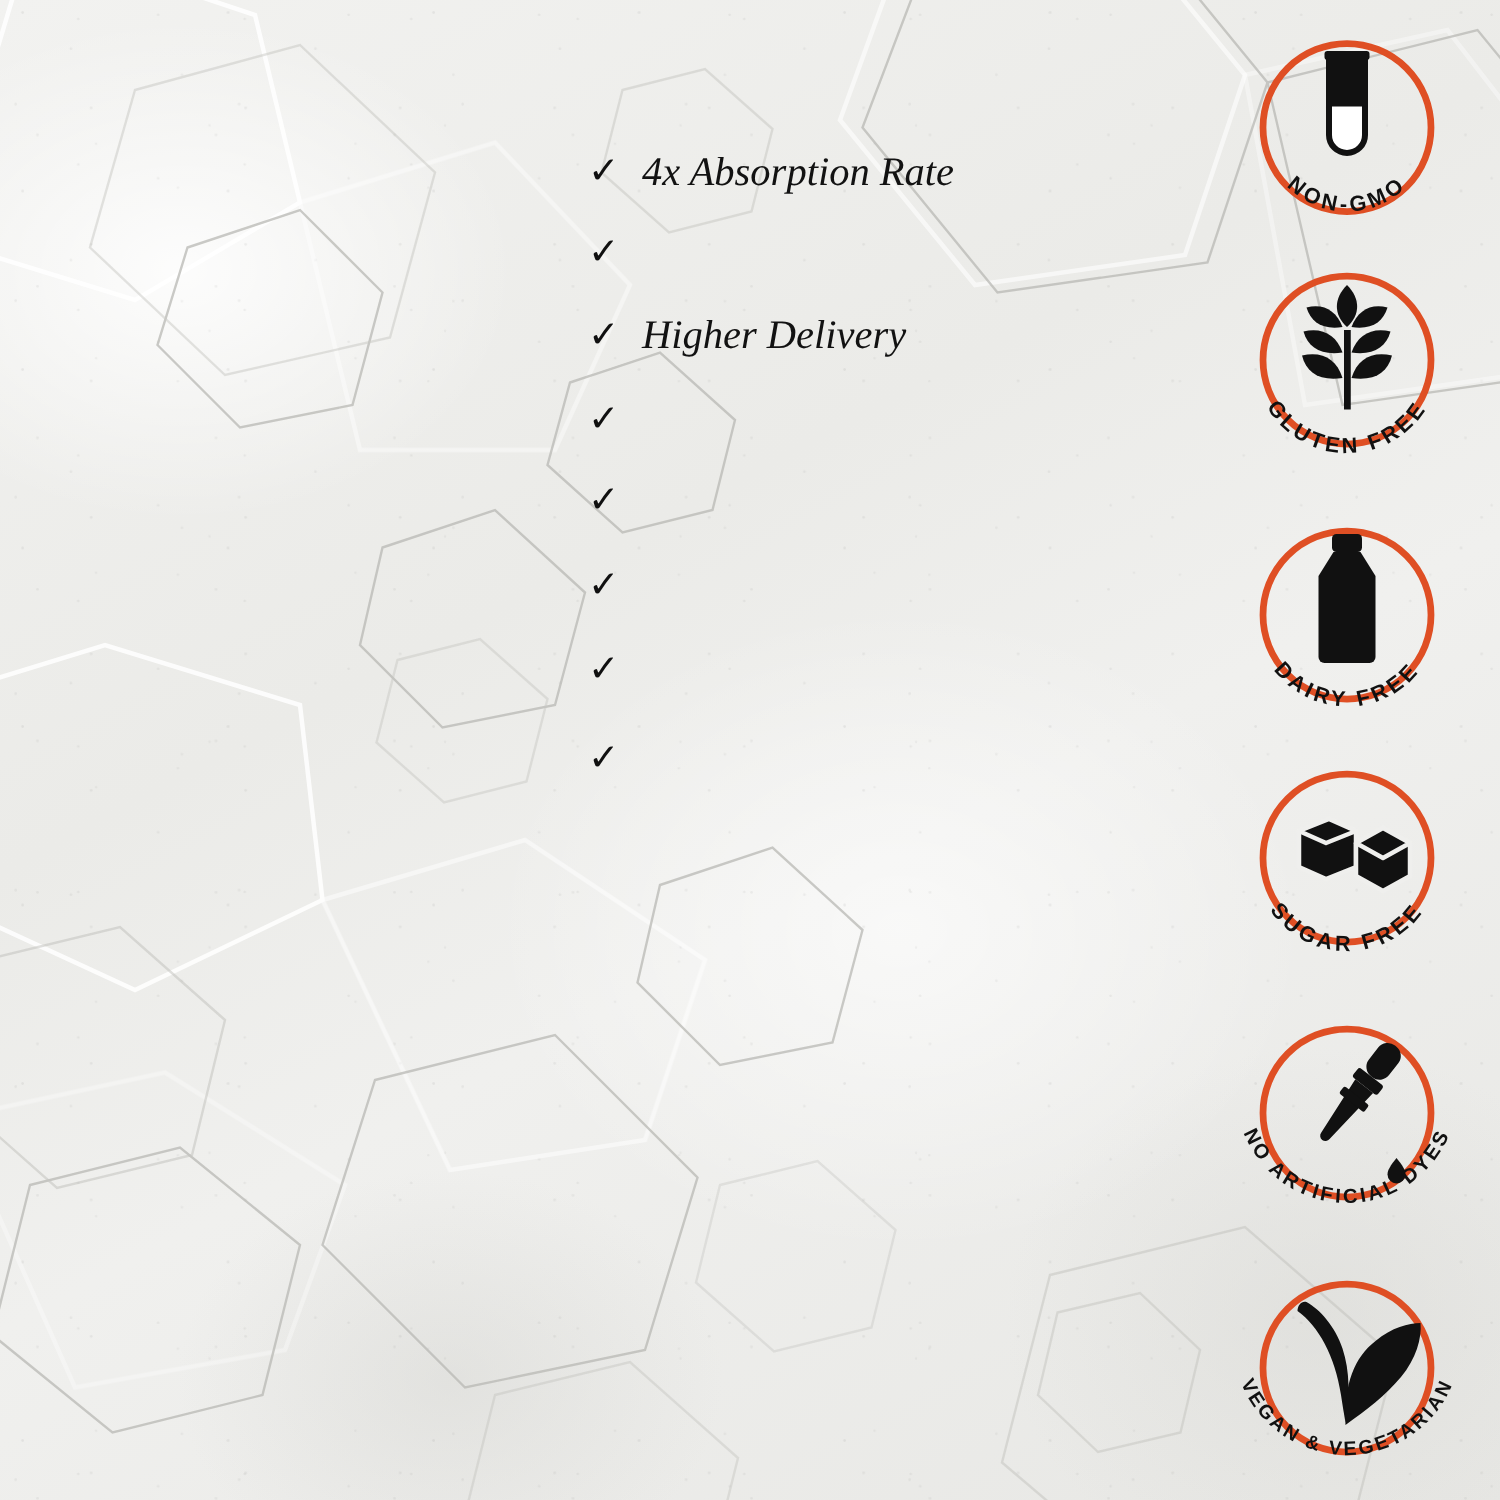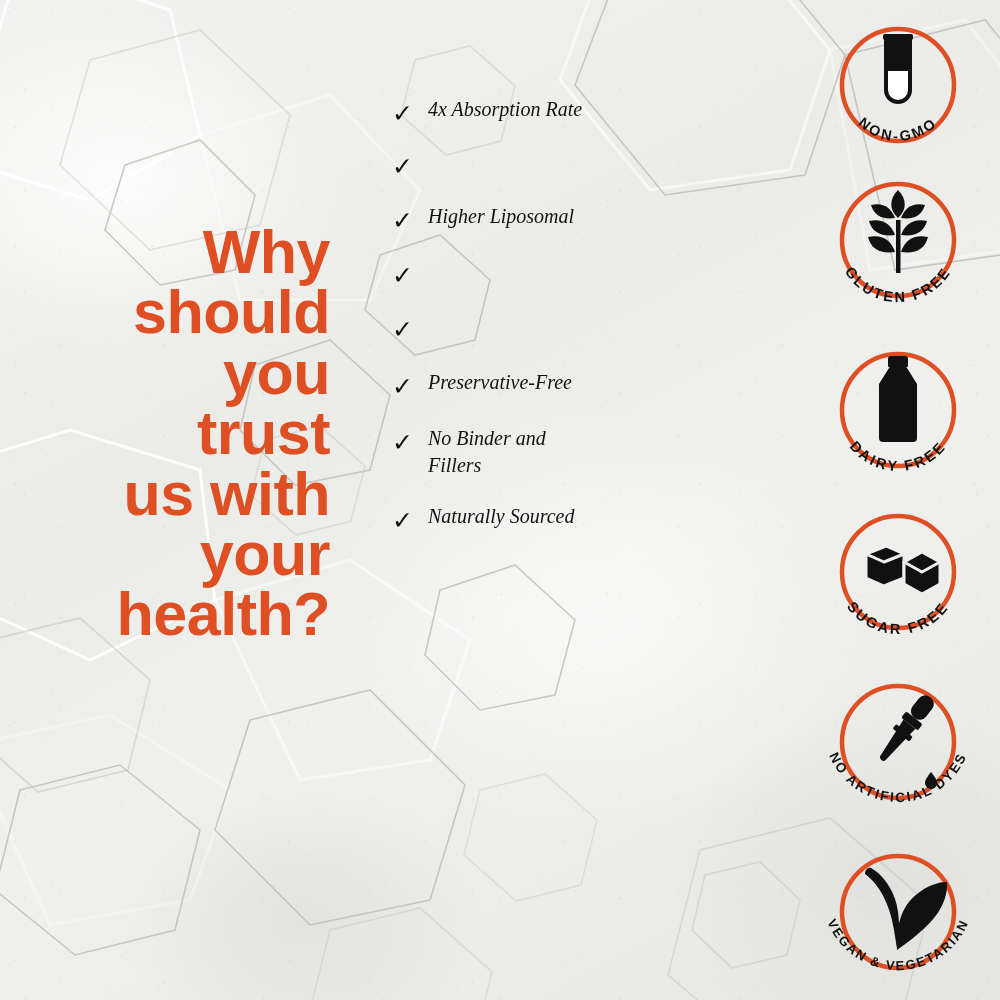--- a/index.html
+++ b/index.html
@@ -76,21 +76,21 @@
     font-family:"DejaVu Sans", sans-serif;
     font-size:25px;
     font-weight:bold;
     color:#101010;
     line-height:1.34;
     padding-top:1px;
   }
   .benefit .btxt {
     font-family:"Liberation Serif", serif;
     font-style:italic;
-    font-size:20px;
+    font-size:27px;
     line-height:1.34;
     color:#121212;
     white-space:pre-line;
   }
 
   
   .badge {
     position:absolute;
     left:818px;
     width:160px; height:160px;
@@ -127,66 +127,55 @@
       <path d="M -10 640 L 80 618 L 150 680 L 128 770 L 38 792 L -32 730 Z" opacity="0.6"></path>
       <path d="M 700 850 L 830 818 L 930 905 L 898 1030 L 768 1060 L 668 975 Z" opacity="0.55"></path>
       <path d="M 705 875 L 760 862 L 800 900 L 787 955 L 732 968 L 692 930 Z" opacity="0.5"></path>
       <path d="M 330 930 L 420 908 L 492 972 L 470 1060 L 380 1082 L 308 1018 Z" opacity="0.45"></path>
       <path d="M 480 790 L 545 774 L 597 820 L 581 885 L 516 901 L 464 855 Z" opacity="0.4"></path>
       <path d="M 415 60 L 470 46 L 515 86 L 501 141 L 446 155 L 401 115 Z" opacity="0.5"></path>
       <path d="M 265 440 L 320 426 L 365 466 L 351 521 L 296 535 L 251 495 Z" opacity="0.45"></path>
     </g>
   </svg>
 
-  <div id="headline">Why
-should
-you
-trust
-us with
-your
-health?</div>
 
   <div id="benefits">
 
     <div class="benefit">
       <span class="tick">✓</span>
       <span class="btxt">4x Absorption Rate</span>
     </div>
 
     <div class="benefit" style="margin-bottom:20px;">
       <span class="tick">✓</span>
     </div>
 
     <div class="benefit" style="margin-bottom:20px;">
       <span class="tick">✓</span>
-      <span class="btxt">Higher Liposomal</span>
+      <span class="btxt">Higher Delivery</span>
     </div>
 
     <div class="benefit" style="margin-bottom:20px;">
       <span class="tick">✓</span>
     </div>
 
     <div class="benefit" style="margin-bottom:22px;">
       <span class="tick">✓</span>
     </div>
 
     <div class="benefit" style="margin-bottom:22px;">
       <span class="tick">✓</span>
-      <span class="btxt">Preservative-Free</span>
     </div>
 
     <div class="benefit" style="margin-bottom:24px;">
       <span class="tick">✓</span>
-      <span class="btxt">No Binder and
-Fillers</span>
     </div>
 
     <div class="benefit">
       <span class="tick">✓</span>
-      <span class="btxt">Naturally Sourced</span>
     </div>
 
   </div>
 
   <div class="badge" style="top:5px;">
     <svg viewBox="0 0 160 160">
       <defs>
           <path id="arcA" d="M 24 80 A 56 56 0 0 0 136 80" fill="none"></path>
         </defs>
       <circle cx="80" cy="80" r="56" fill="none" stroke="#df4f24" stroke-width="4.5"></circle>

